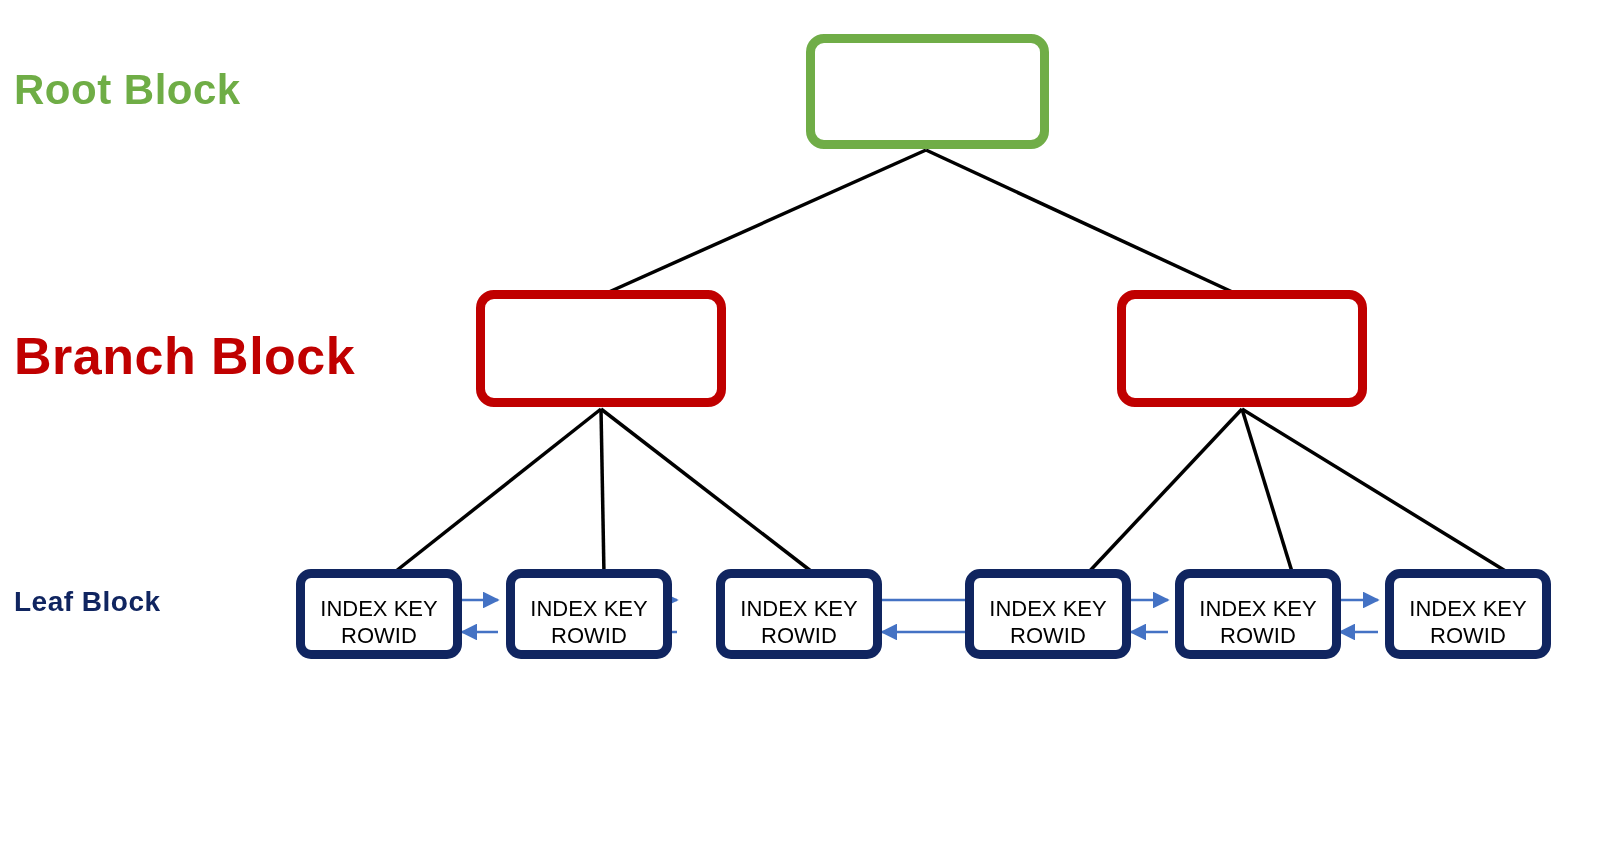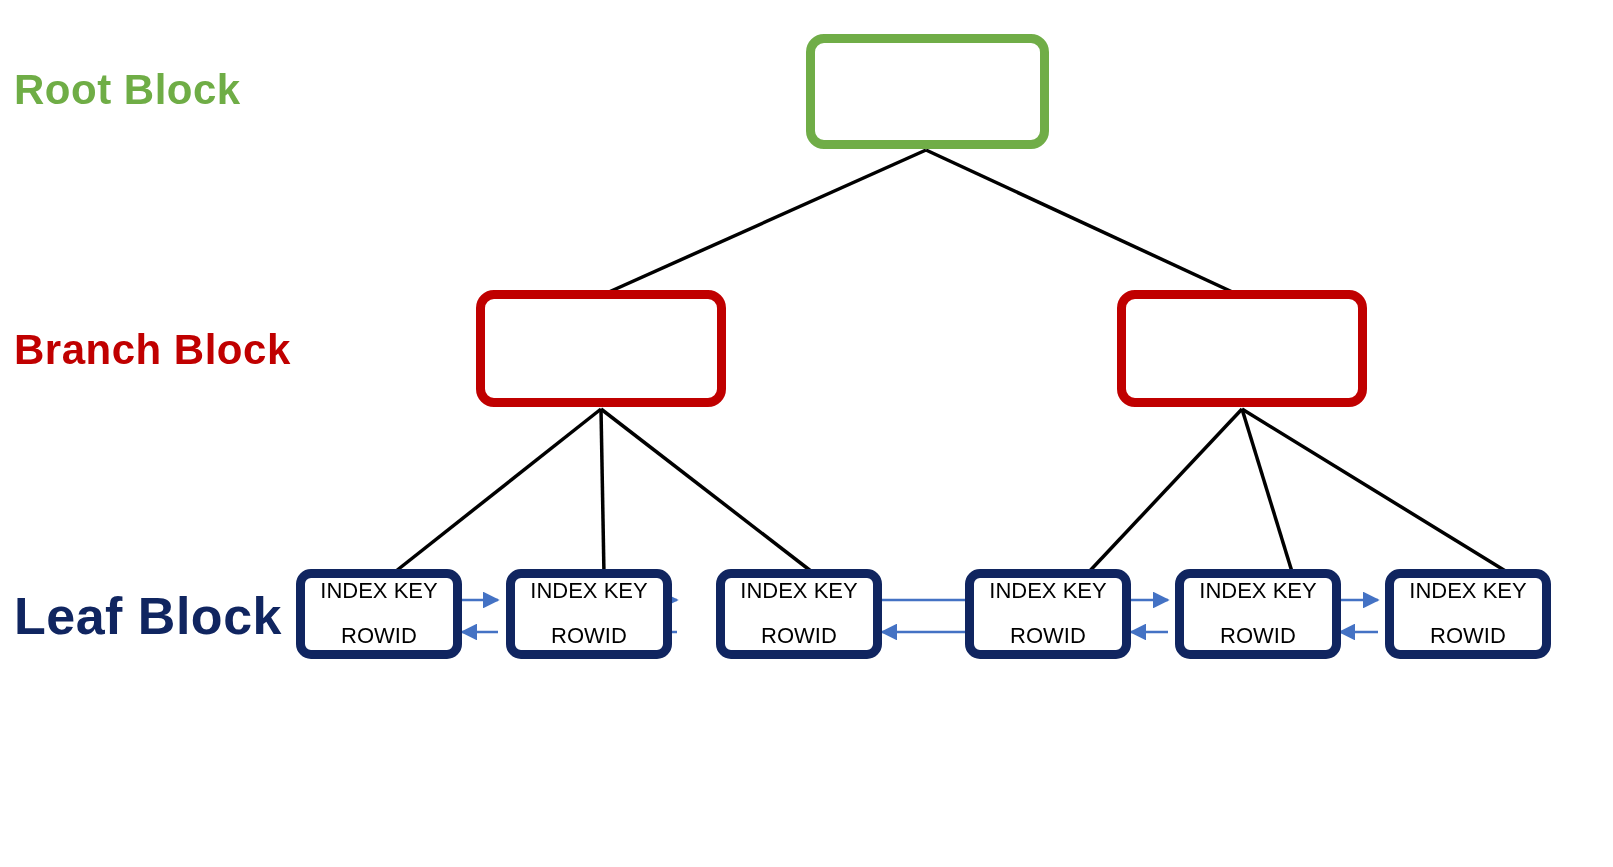--- a/index.html
+++ b/index.html
@@ -35,27 +35,27 @@
   }
   #label-root {
     left: 14px;
     top: 66px;
     font-size: 42px;
     color: #6FAD46;
   }
   #label-branch {
     left: 14px;
     top: 326px;
-    font-size: 42px;
+    font-size: 52px;
     color: #C00000;
   }
   #label-leaf {
     left: 14px;
     top: 586px;
-    font-size: 52px;
+    font-size: 28px;
     color: #102560;
   }
 
   
   .node {
     position: absolute;
     box-sizing: border-box;
     background: #ffffff;
   }
   .node.root {
@@ -78,21 +78,21 @@
 
   .node.leaf {
     top: 569px;
     width: 166px;
     height: 90px;
     border: 9px solid #102560;
     border-radius: 15px;
     display: flex;
     flex-direction: column;
     align-items: center;
-    justify-content: space-between;
+    justify-content: flex-end;
     color: #000000;
     font-size: 22px;
     line-height: 1.22;
     font-family: "Liberation Sans", "DejaVu Sans", sans-serif;
   }
   .leaf-line {
     white-space: nowrap;
   }
 
   

